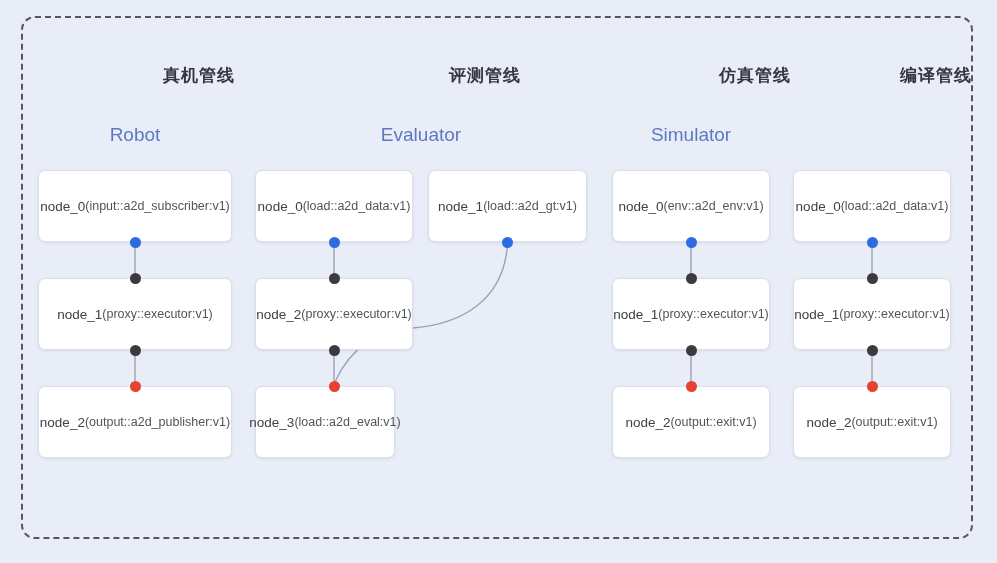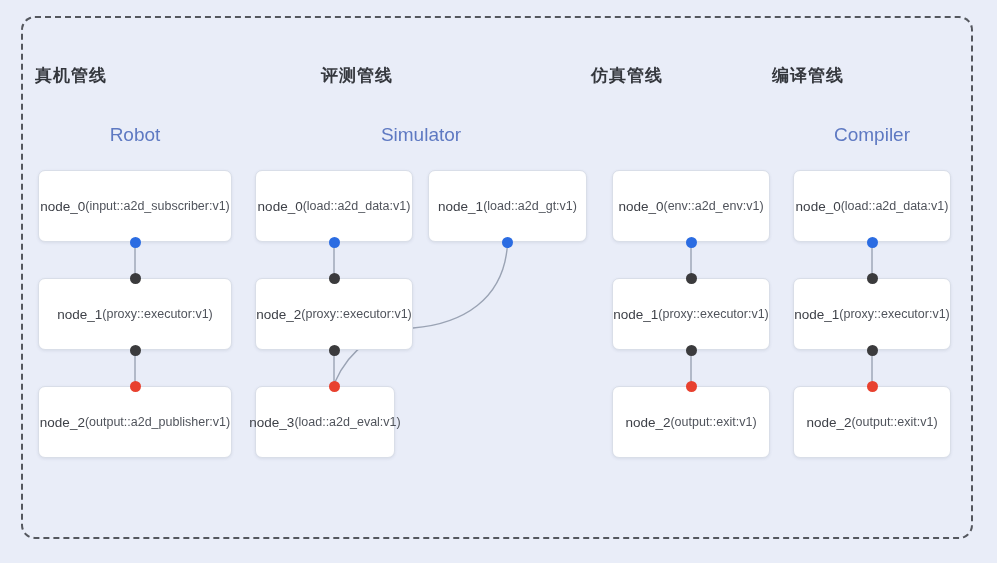--- a/index.html
+++ b/index.html
@@ -15,21 +15,21 @@
   }
   .frame{
     position:absolute;
     left:21px;top:16px;width:948px;height:519px;
     border:2px dashed var(--frame-border,#54575e);
     border-radius:14px;
     pointer-events:none;
   }
   .title-zh{
     position:absolute;top:64px;width:200px;
-    text-align:left;
+    text-align:right;
     font-size:17px;font-weight:bold;
     color:var(--title-zh-color,#34373d);
     letter-spacing:1px;
   }
   .title-en{
     position:absolute;top:124px;width:200px;
     text-align:center;
     font-size:19px;
     color:var(--title-en-color,#5e79c2);
   }
@@ -87,24 +87,24 @@
       <line x1="691" y1="350" x2="691" y2="386"></line>
       <line x1="872" y1="242" x2="872" y2="278"></line>
       <line x1="872" y1="350" x2="872" y2="386"></line>
       <path d="M 507.5 244 C 504 300, 462 324, 413 328 C 370 331, 347 355, 335 382"></path>
     </g>
   </svg>
 
   <div class="title-zh" style="left:35px">真机管线</div>
   <div class="title-en" style="left:35px">Robot</div>
   <div class="title-zh" style="left:321px">评测管线</div>
-  <div class="title-en" style="left:321px">Simulator</div>
+  <div class="title-en" style="left:321px">Evaluator</div>
   <div class="title-zh" style="left:591px">仿真管线</div>
+  <div class="title-en" style="left:591px">Simulator</div>
   <div class="title-zh" style="left:772px">编译管线</div>
-  <div class="title-en" style="left:772px">Compiler</div>
 
   <div class="node-card" style="left:38px;top:170px;width:194px">
     <div class="node-name">node_0</div>
     <div class="node-type">(input::a2d_subscriber:v1)</div>
   </div>
   <div class="node-card" style="left:38px;top:278px;width:194px">
     <div class="node-name">node_1</div>
     <div class="node-type">(proxy::executor:v1)</div>
   </div>
   <div class="node-card" style="left:38px;top:386px;width:194px">

